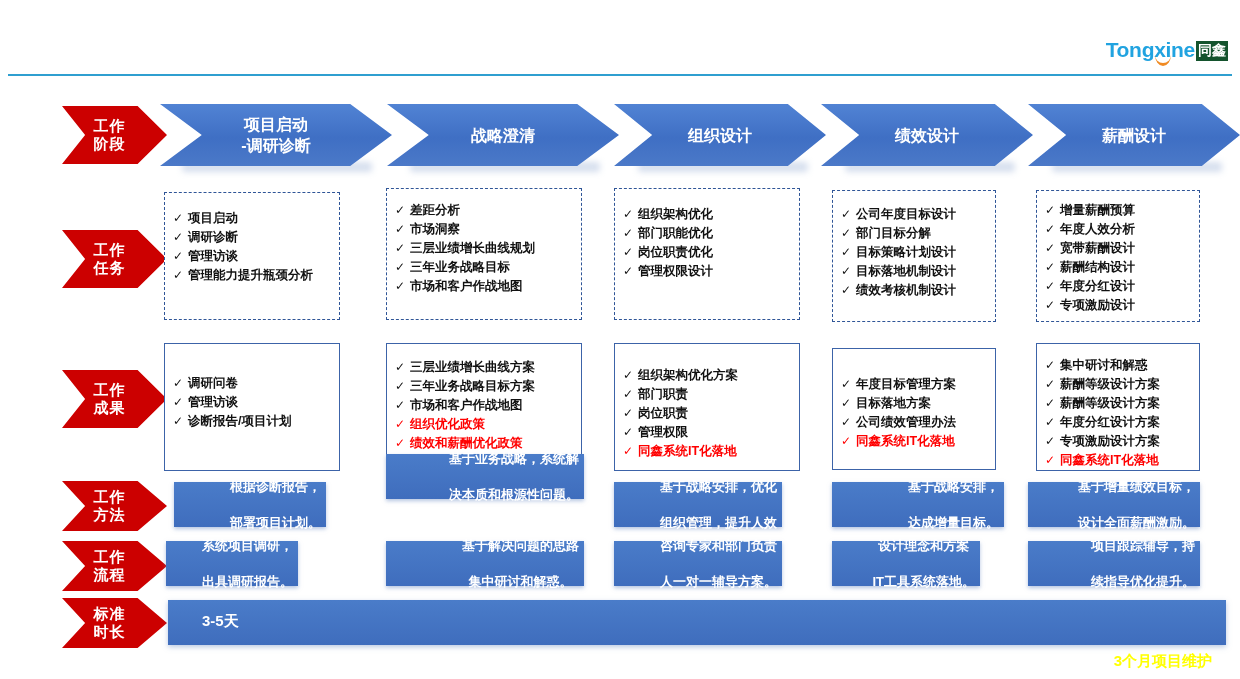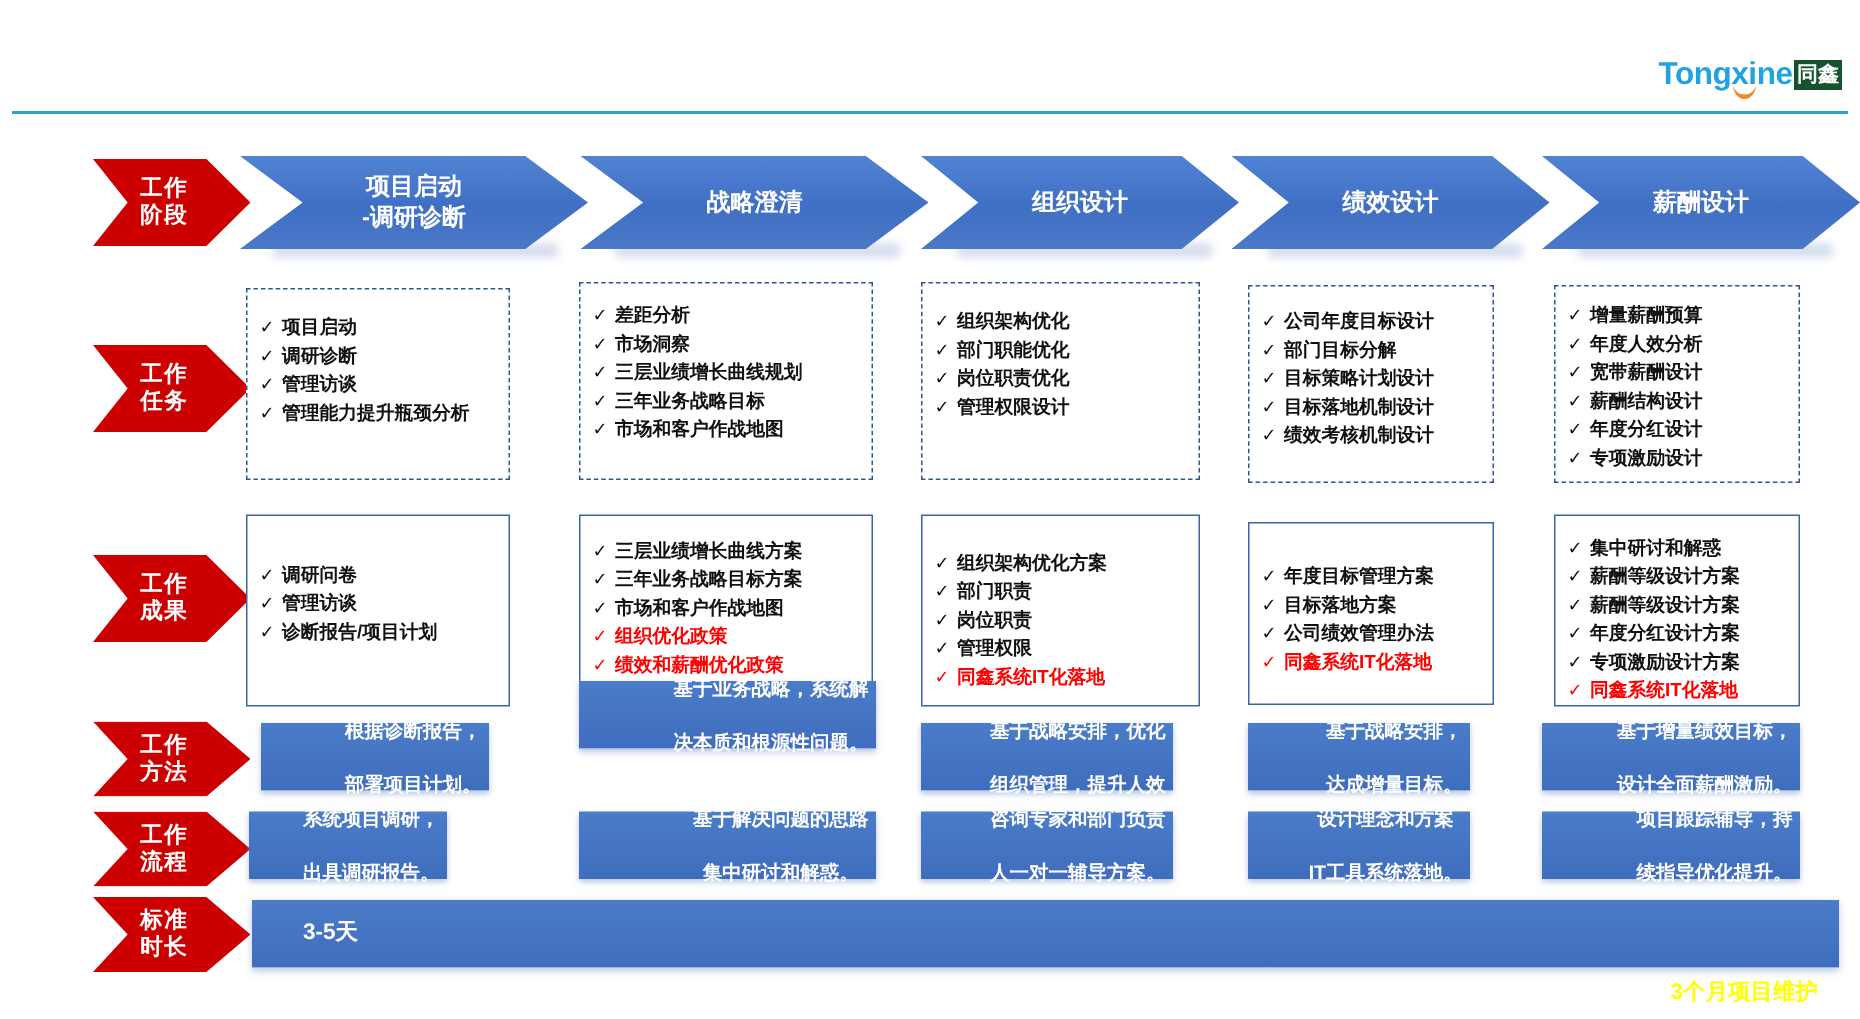--- a/index.html
+++ b/index.html
@@ -431,21 +431,21 @@
 
 <div class="stbox" style="left:174px;top:482px;width:152px;height:45px;">
   <span><span>根据诊断报告，</span><br><span>部署项目计划。</span></span>
 </div>
 <div class="stbox" style="left:386px;top:454px;width:198px;height:45px;padding-left:44px;">
   <span><span>基于业务战略，系统解</span><br><span>决本质和根源性问题。</span></span>
 </div>
 <div class="stbox" style="left:614px;top:482px;width:168px;height:45px;">
   <span><span>基于战略安排，优化</span><br><span>组织管理，提升人效</span></span>
 </div>
-<div class="stbox" style="left:832px;top:482px;width:148px;height:45px;padding-left:19px;">
+<div class="stbox" style="left:832px;top:482px;width:172px;height:45px;padding-left:19px;">
   <span><span>基于战略安排，</span><br><span>达成增量目标。</span></span>
 </div>
 <div class="stbox" style="left:1028px;top:482px;width:172px;height:45px;">
   <span><span>基于增量绩效目标，</span><br><span>设计全面薪酬激励。</span></span>
 </div>
 
 <div class="stbox" style="left:166px;top:541px;width:132px;height:45px;">
   <span><span>系统项目调研，</span><br><span>出具调研报告。</span></span>
 </div>
 <div class="stbox" style="left:386px;top:541px;width:198px;height:45px;">

